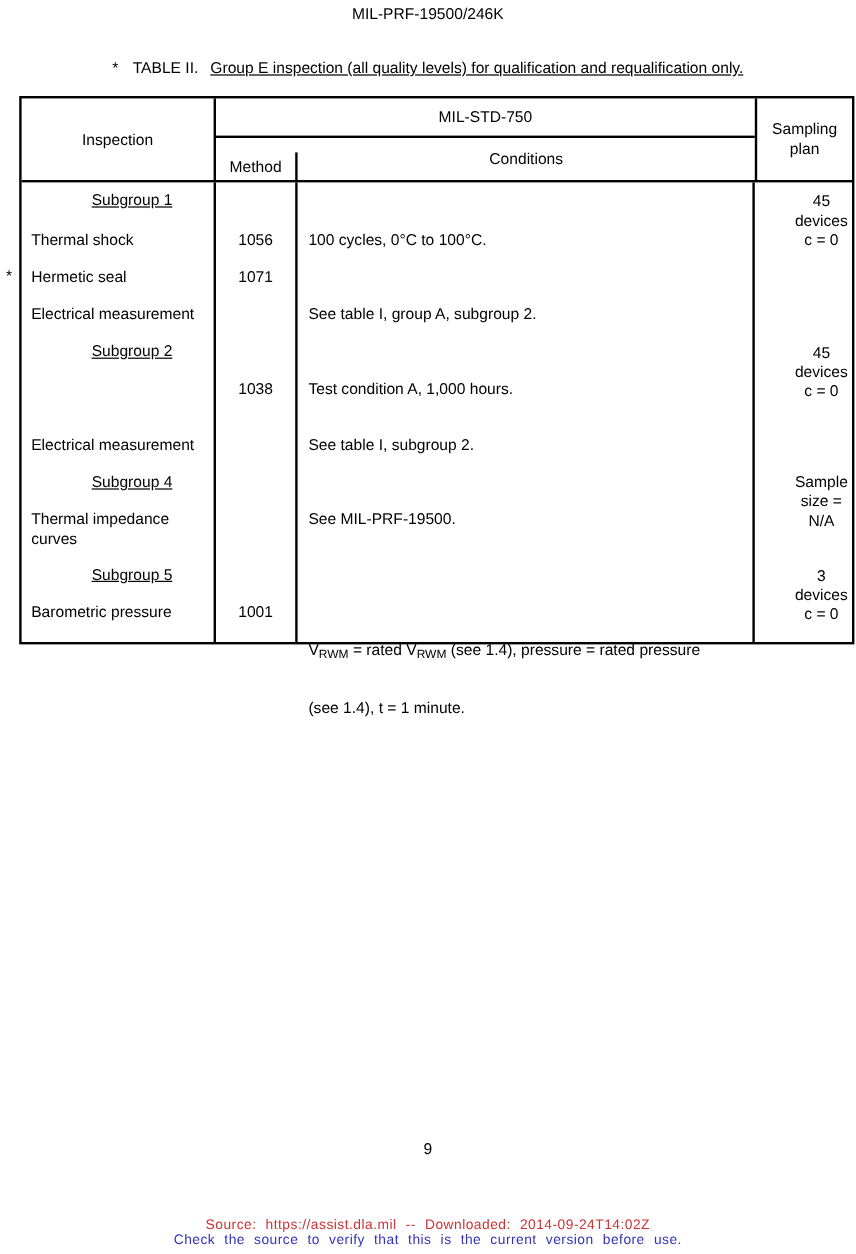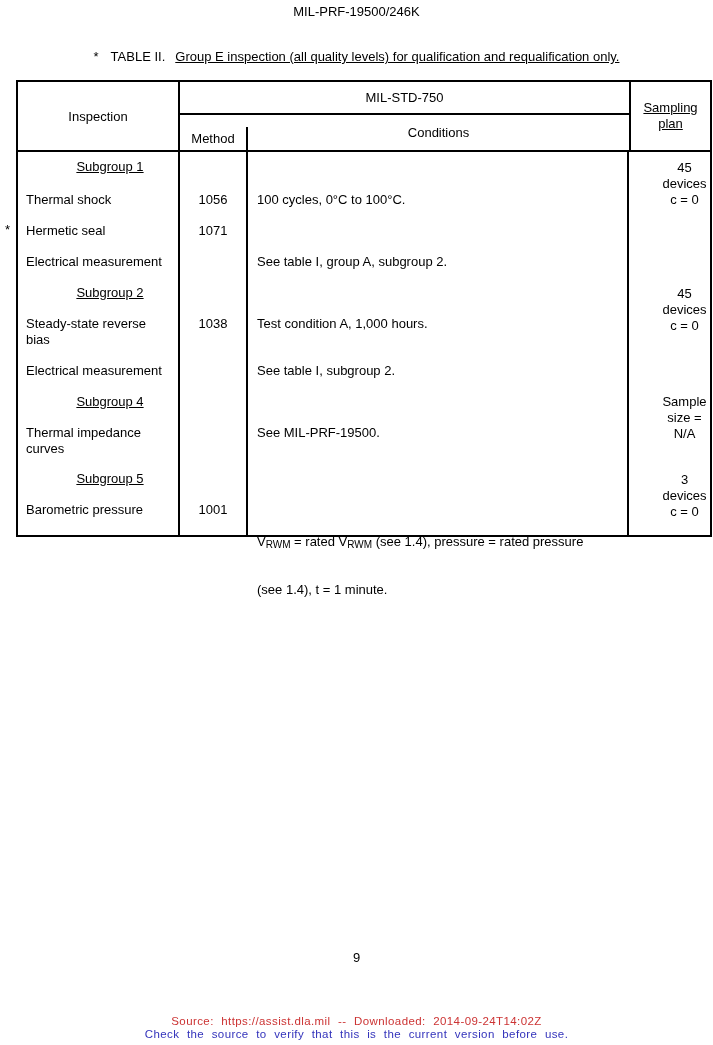--- a/index.html
+++ b/index.html
@@ -57,21 +57,21 @@
     display: flex; align-items: center; justify-content: center; margin-top: 12px;
   }
   .h-conditions {
     grid-column: 3; grid-row: 2;
     display: flex; align-items: center; justify-content: center;
   }
   .h-sampling {
     grid-column: 4; grid-row: 1 / 3;
     border-left: 2px solid #000;
     display: flex; align-items: center; justify-content: center;
-    text-align: center; line-height: 16px; padding: 0 22px; text-decoration: underline;
+    text-align: center; line-height: 16px; padding: 0 22px;
   }
 
   .t-body { position: relative; height: 383px; line-height: 16px; }
   .vline { position: absolute; top: 0; bottom: 0; width: 2px; background: #000; }
   .vl1 { left: 160px; } .vl2 { left: 228px; } .vl3 { left: 609px; }
 
   .cell-head  { position: absolute; left: 12px;     width: 160px; text-align: center; }
   .cell-label { position: absolute; left: 8px;   width: 148px; }
   .cell-method{ position: absolute; left: 162px; width: 66px;  text-align: center; }
   .cell-cond  { position: absolute; left: 239px; width: 362px; white-space: pre-wrap; }
@@ -136,24 +136,20 @@
 
     <div class="cell-label" style="top:102px">Electrical measurement</div>
     <div class="cell-cond" style="top:102px"><span>See </span><span class="lnk">table I</span><span>, group A, subgroup 2.</span></div>
 
     <div class="cell-head" style="top:133px"><span class="u">Subgroup 2</span></div>
     <div class="cell-samp" style="top:134px">
       <span class="blockline">45 devices</span>
       <span class="blockline">c = 0</span>
     </div>
 
-    <div class="cell-label" style="top:164px">
-      <span class="blockline">Steady-state reverse</span>
-      <span class="blockline">bias</span>
-    </div>
     <div class="cell-method" style="top:164px">1038</div>
     <div class="cell-cond" style="top:164px">Test condition A, 1,000 hours.</div>
 
     <div class="cell-label" style="top:211px">Electrical measurement</div>
     <div class="cell-cond" style="top:211px"><span>See </span><span class="lnk">table I</span><span>, subgroup 2.</span></div>
 
     <div class="cell-head" style="top:242px"><span class="u">Subgroup 4</span></div>
     <div class="cell-samp" style="top:242px">
       <span class="blockline">Sample</span>
       <span class="blockline">size = N/A</span>

